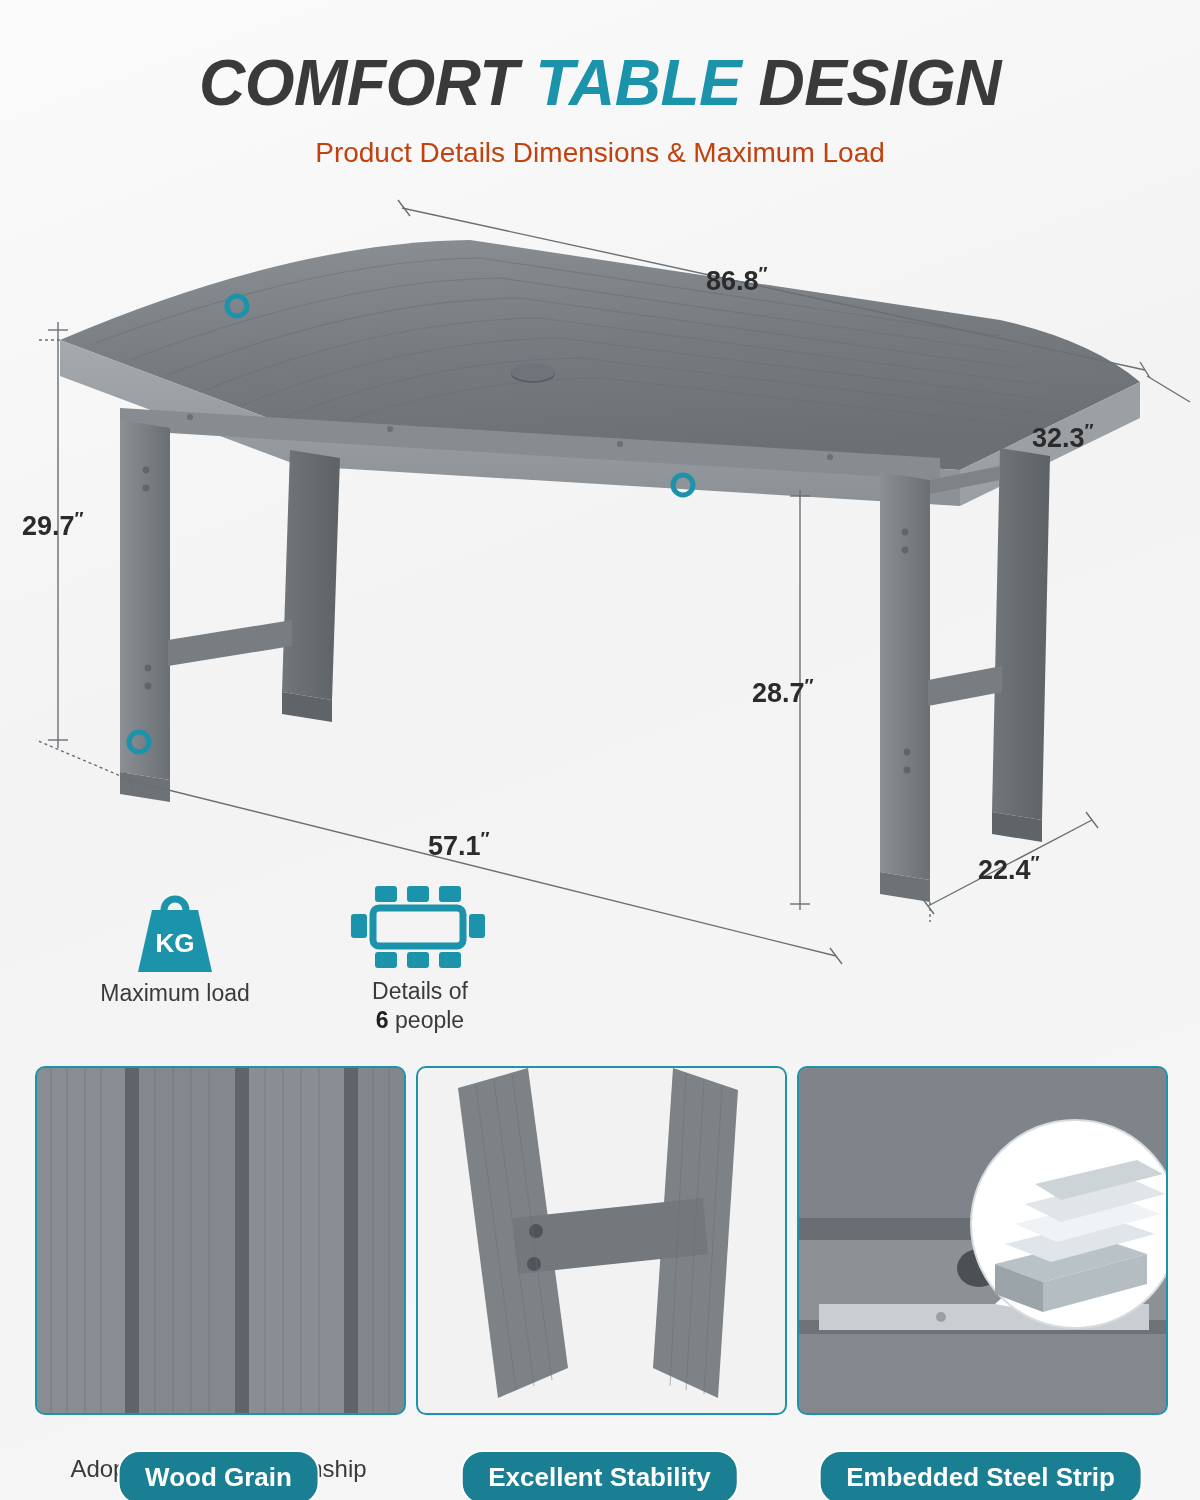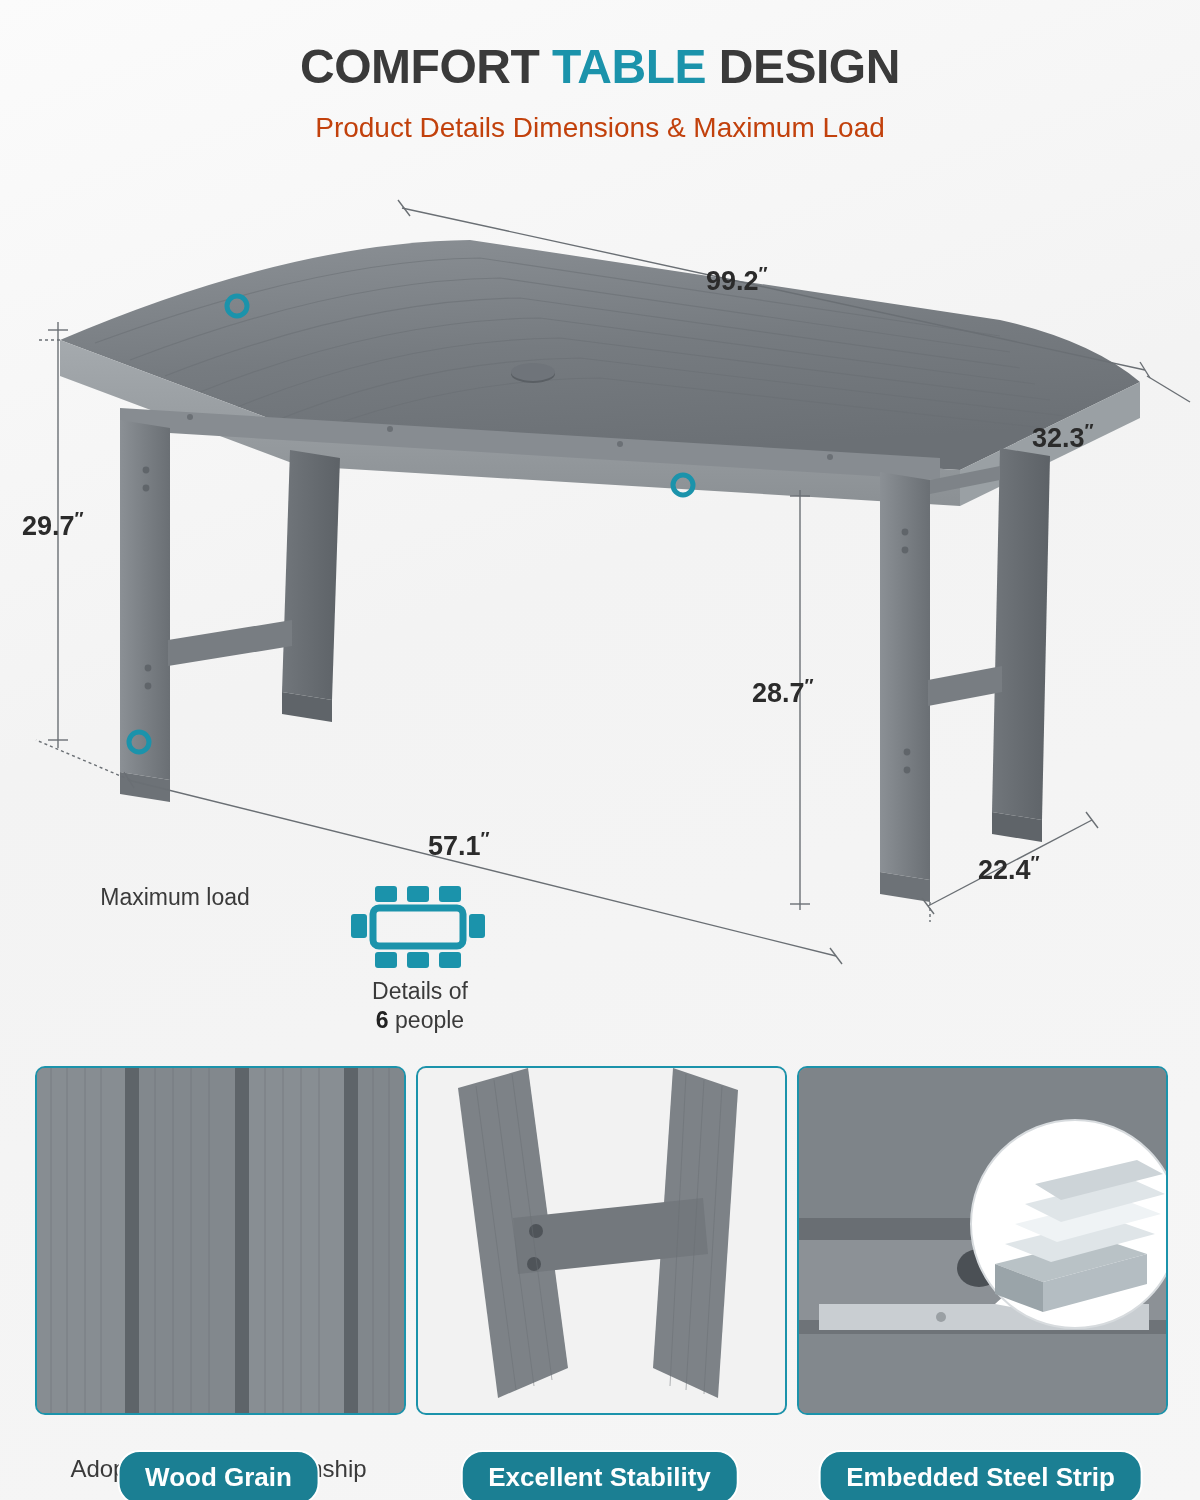--- a/index.html
+++ b/index.html
@@ -17,26 +17,27 @@
   }
 
   
   .header {
     position: absolute;
     top: 0; left: 0; right: 0;
     text-align: center;
     padding-top: 38px;
   }
   .title {
-    font-size: 48px;
+    font-size: 64px;
     font-weight: bold;
     letter-spacing: -0.5px;
     color: #3a3a3a;
     line-height: 1.05;
-    margin: 4px;
+    margin: 12px;
+    font-style: italic;
   }
   .title .accent { color: #1b93ab; }
   .subtitle {
     font-size: 28px;
     color: #c2410c;
     margin-top: 20px;
     font-weight: normal;
   }
 
   
@@ -250,31 +251,38 @@
       <path d="M 930 722 L 930 742" stroke-dasharray="3,3"></path>
     </g>
 
     <g>
       <circle cx="237" cy="126" r="10" fill="none" stroke="#1b93ab" stroke-width="5"></circle>
       <circle cx="683" cy="305" r="10" fill="none" stroke="#1b93ab" stroke-width="5"></circle>
       <circle cx="139" cy="562" r="10" fill="none" stroke="#1b93ab" stroke-width="5"></circle>
     </g>
   </svg>
 
-  <div class="dim-label" style="left:706px; top:83px;"><span>99.2</span><span class="q">″</span></div>
+  <div class="dim-label" style="left:706px; top:83px;"><span>86.8</span><span class="q">″</span></div>
   <div class="dim-label" style="left:1032px; top:240px;"><span>32.3</span><span class="q">″</span></div>
   <div class="dim-label" style="left:22px; top:328px;"><span>29.7</span><span class="q">″</span></div>
   <div class="dim-label" style="left:752px; top:495px;"><span>28.7</span><span class="q">″</span></div>
   <div class="dim-label" style="left:428px; top:648px;"><span>57.1</span><span class="q">″</span></div>
   <div class="dim-label" style="left:978px; top:672px;"><span>22.4</span><span class="q">″</span></div>
 </div>
 
 <div class="specs">
 
   <div class="spec spec-load">
+    <div class="spec-icon">
+      <svg width="86" height="96" viewBox="0 0 86 96">
+        <path d="M20 30 L66 30 L80 92 L6 92 Z" fill="#1b93ab"></path>
+        <path d="M32 30 a11 11 0 0 1 22 0" fill="none" stroke="#1b93ab" stroke-width="7"></path>
+        <text x="43" y="72" font-family="Liberation Sans, sans-serif" font-size="26" font-weight="bold" fill="#ffffff" text-anchor="middle">KG</text>
+      </svg>
+    </div>
     <div class="spec-sub">Maximum load</div>
   </div>
 
   <div class="spec spec-people">
     <div class="spec-icon">
       <svg width="150" height="96" viewBox="0 0 150 96">
         <g fill="#1b93ab">
           <rect x="30" y="6" width="22" height="16" rx="3"></rect>
           <rect x="62" y="6" width="22" height="16" rx="3"></rect>
           <rect x="94" y="6" width="22" height="16" rx="3"></rect>

